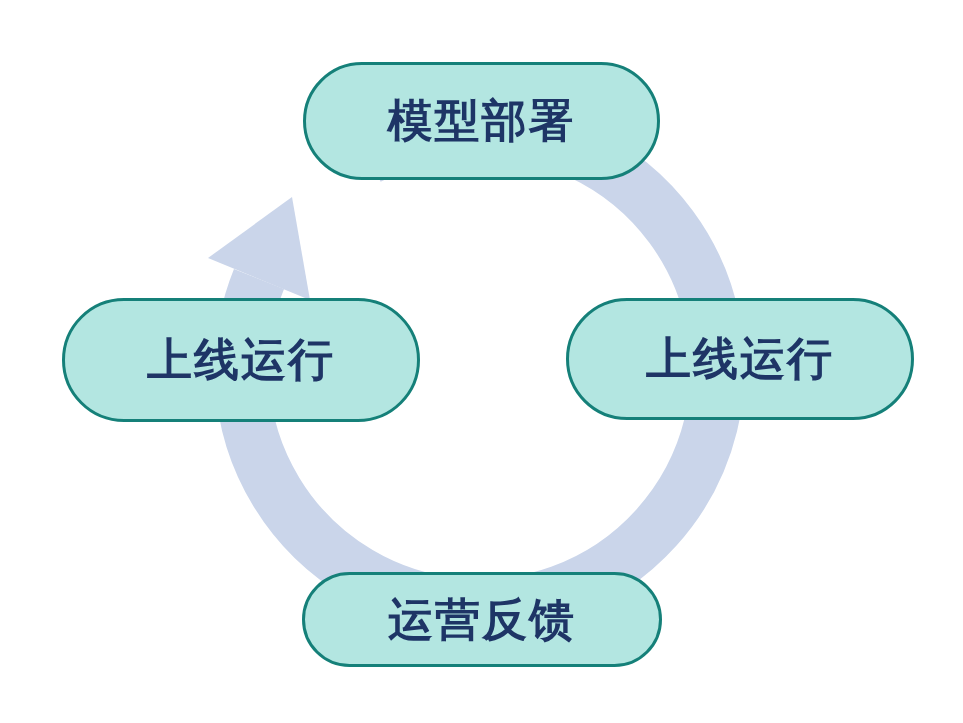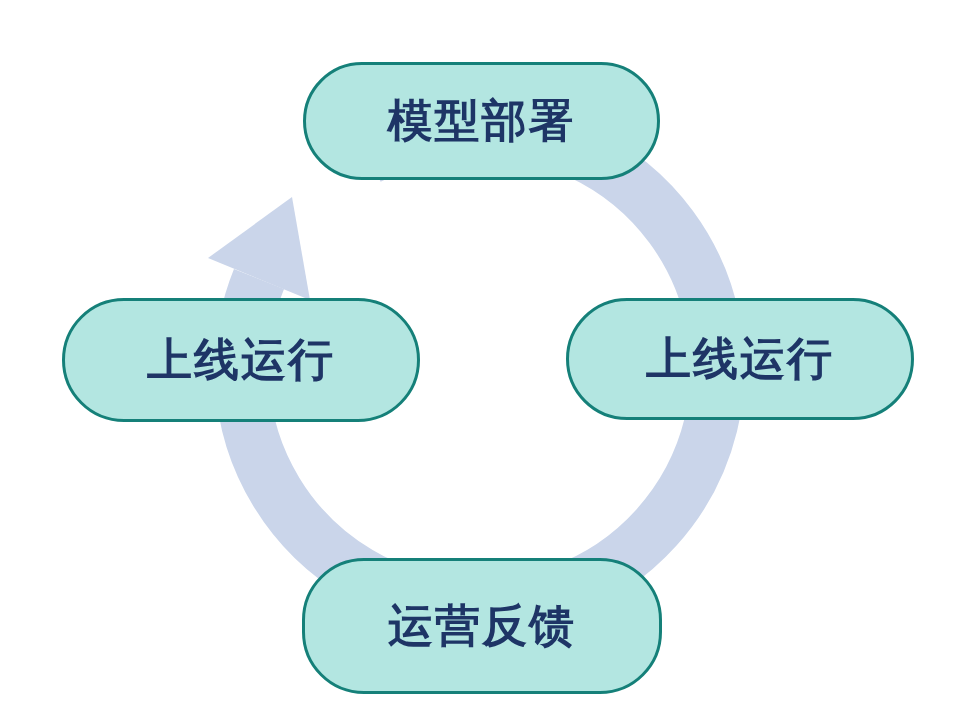--- a/index.html
+++ b/index.html
@@ -34,21 +34,21 @@
   }
   .node .label {
     color: var(--node-text, #1e3566);
     font-size: 45px;
     font-weight: bold;
     letter-spacing: 2px;
     white-space: nowrap;
   }
   .node-top    { left: 303px; top:  62px; width: 357px; height: 118px; }
   .node-right  { left: 566px; top: 298px; width: 348px; height: 122px; }
-  .node-bottom { left: 302px; top: 558px; width: 360px; height: 136px; }
+  .node-bottom { left: 302px; top: 572px; width: 360px; height: 95px; }
   .node-left   { left:  62px; top: 298px; width: 358px; height: 124px; }
 </style>
 </head>
 <body>
 
 <div class="stage">
 
   <svg class="cycle-svg" width="963" height="723" viewBox="0 0 963 723">
     <path d="M 368 158 A 238 238 0 1 1 259 279" fill="none" stroke-width="54" stroke-linecap="butt" stroke="#cad5ea"></path>
     <polygon points="292,197 310,300 208,258" fill="#cad5ea"></polygon>

